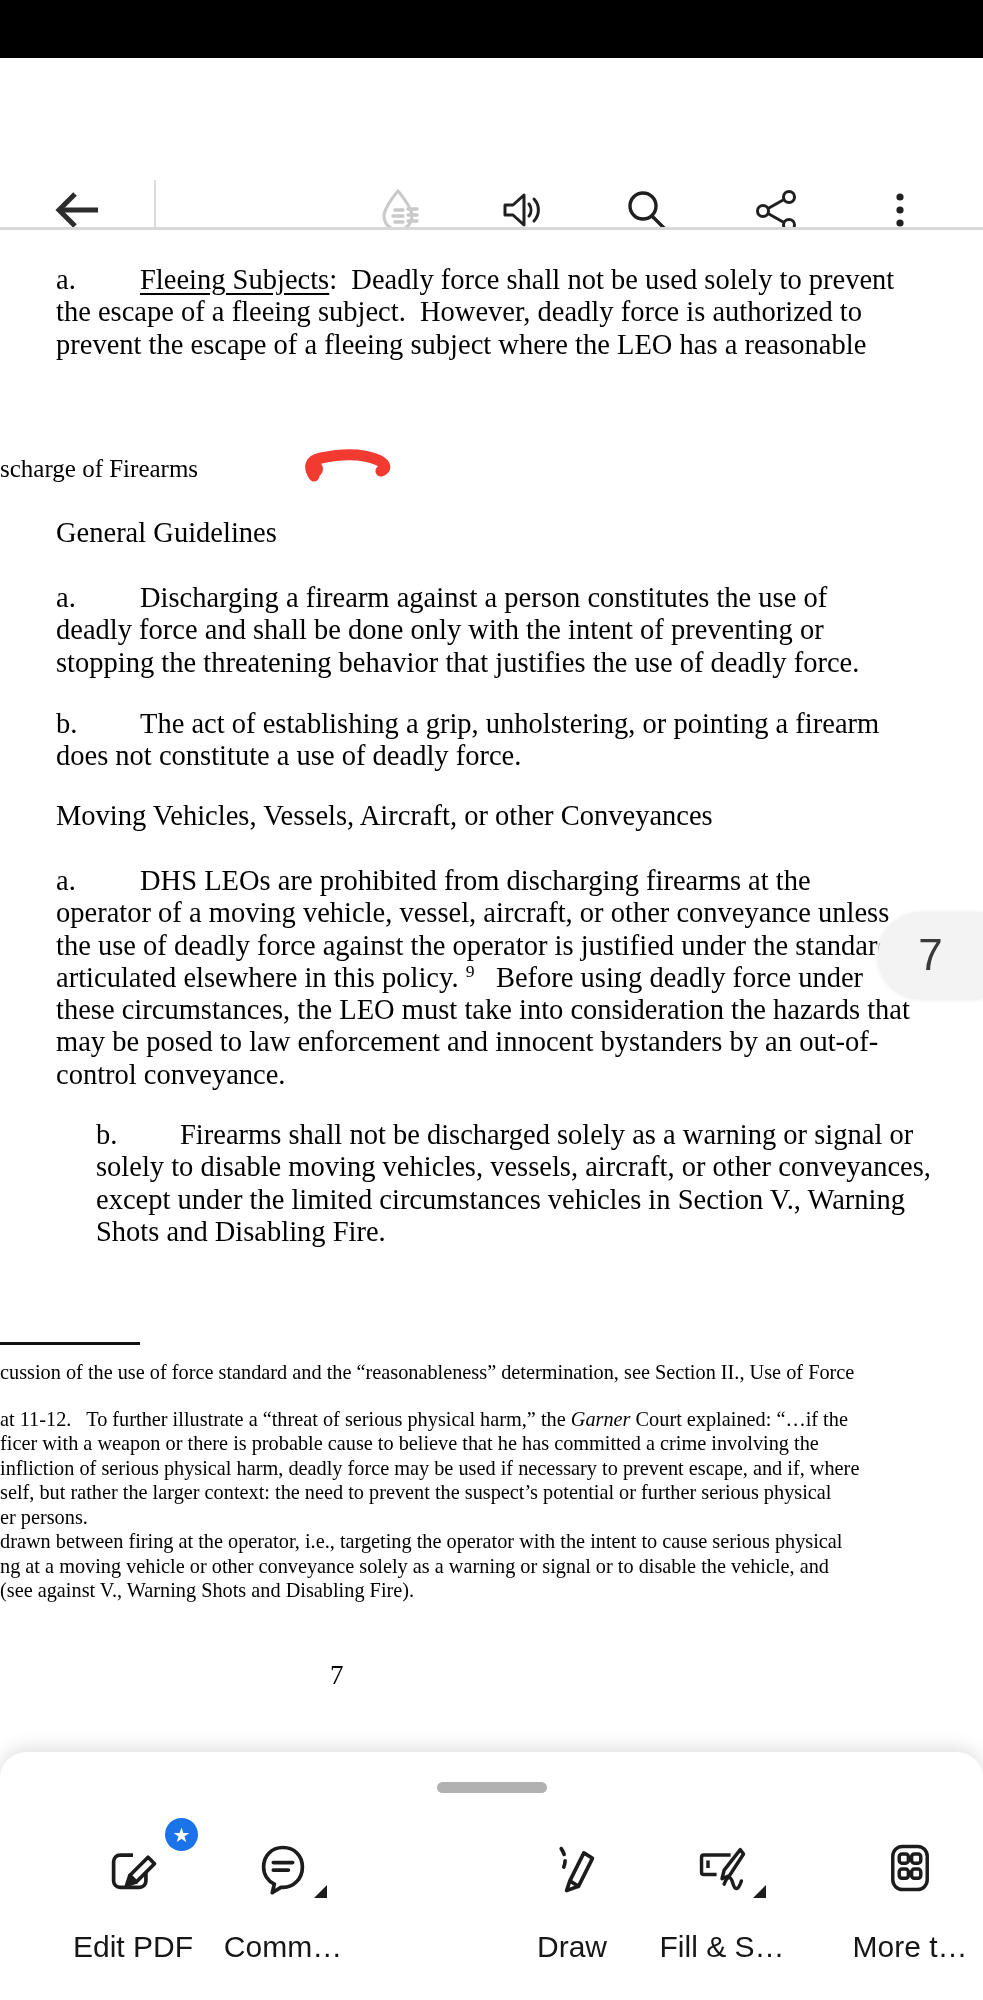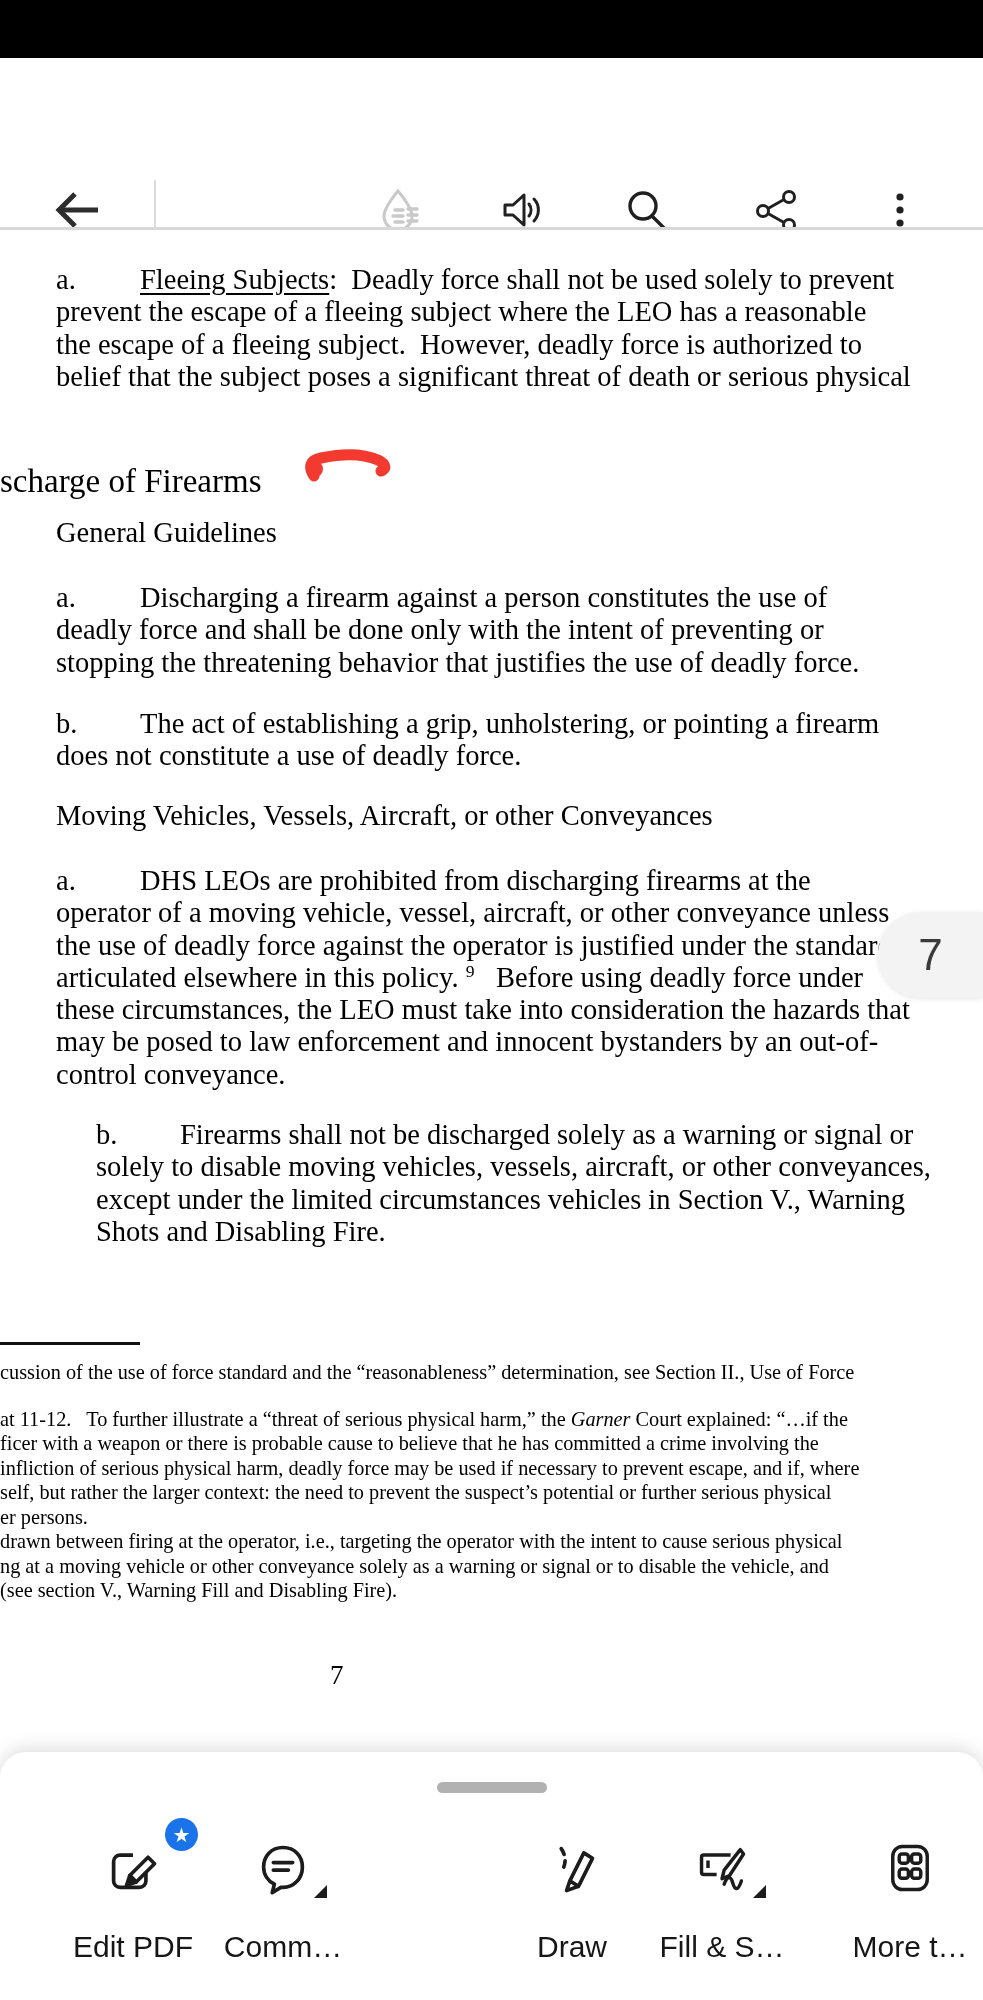--- a/index.html
+++ b/index.html
@@ -14,21 +14,21 @@
   .back-btn{position:absolute;left:48px;top:124px;width:56px;height:56px;}
   .tb-divider{position:absolute;left:154px;top:122px;width:2px;height:60px;background:#dcdcdc;}
   
   .doc{position:absolute;left:0;top:230px;width:880px;height:1522px;background:#fff;color:#000;}
   .para{position:absolute;left:56px;font-size:28.5px;}
   .line{height:32.3px;line-height:32.3px;white-space:pre;}
   .tab-label{display:inline-block;width:84px;}
   .u{text-decoration:underline;text-underline-offset:4px;}
   .it{font-style:italic;}
   .sup{vertical-align:super;font-size:62%;line-height:0;}
-  .heading-cut{position:absolute;left:0;font-size:33px;margin-top:8px;}
+  .heading-cut{position:absolute;left:0;font-size:25px;}
   .fn-rule{position:absolute;left:0;top:1112px;width:140px;height:3px;background:#111;}
   .fn{position:absolute;left:0;font-size:20.3px;}
   .fline{height:24.45px;line-height:24.45px;white-space:pre;}
   .page-footer{position:absolute;left:330px;top:1430px;font-size:27px;}
   
   .ink{position:absolute;left:300px;top:218px;width:100px;height:36px;}
   
   .page-pill{position:absolute;left:878px;top:682px;width:105px;height:86px;background:#f3f3f3;
              border-radius:43px 0 0 43px;box-shadow:0 1px 5px rgba(0,0,0,0.10);
              display:flex;align-items:center;justify-content:center;
@@ -115,23 +115,22 @@
         </svg>
       </span>
     </div>
   </div>
   <div class="toolbar-sep"></div>
 
   <div class="doc">
 
     <div class="para" style="top:34px;">
       <div class="line"><span class="tab-label">a.</span><span class="u">Fleeing Subjects</span><span>:  Deadly force shall not be used solely to prevent</span></div>
+      <div class="line">the escape of a fleeing subject.  However, deadly force is authorized to</div>
       <div class="line">prevent the escape of a fleeing subject where the LEO has a reasonable</div>
-      <div class="line">the escape of a fleeing subject.  However, deadly force is authorized to</div>
-      <div class="line">belief that the subject poses a significant threat of death or serious physical</div>
     </div>
 
     <div class="heading-cut" style="top:225px;">scharge of Firearms</div>
 
     <div class="ink">
       <svg width="100" height="36" viewBox="0 0 100 36" fill="none">
         <circle cx="15" cy="21" r="8" fill="#f23a30"></circle>
         <path d="M14,28 C8,19 10,12 21,10 C40,6 62,5 78,12 C86,16 87,21 81,23" stroke="#f23a30" stroke-width="11" stroke-linecap="round" stroke-linejoin="round"></path>
       </svg>
     </div>
@@ -179,21 +178,21 @@
     </div>
 
     <div class="fn" style="top:1177px;">
       <div class="fline"><span>at 11-12.   To further illustrate a “threat of serious physical harm,” the </span><span class="it">Garner</span><span> Court explained: “…if the</span></div>
       <div class="fline">ficer with a weapon or there is probable cause to believe that he has committed a crime involving the</div>
       <div class="fline">infliction of serious physical harm, deadly force may be used if necessary to prevent escape, and if, where</div>
       <div class="fline">self, but rather the larger context: the need to prevent the suspect’s potential or further serious physical</div>
       <div class="fline">er persons.</div>
       <div class="fline">drawn between firing at the operator, i.e., targeting the operator with the intent to cause serious physical</div>
       <div class="fline">ng at a moving vehicle or other conveyance solely as a warning or signal or to disable the vehicle, and</div>
-      <div class="fline">(see section V., Warning Fill and Disabling Fire).</div>
+      <div class="fline">(see against V., Warning Shots and Disabling Fire).</div>
     </div>
 
     <div class="page-footer">7</div>
 
     <div class="page-pill">
       <span>7</span>
     </div>
   </div>
 
   <div class="sheet">

